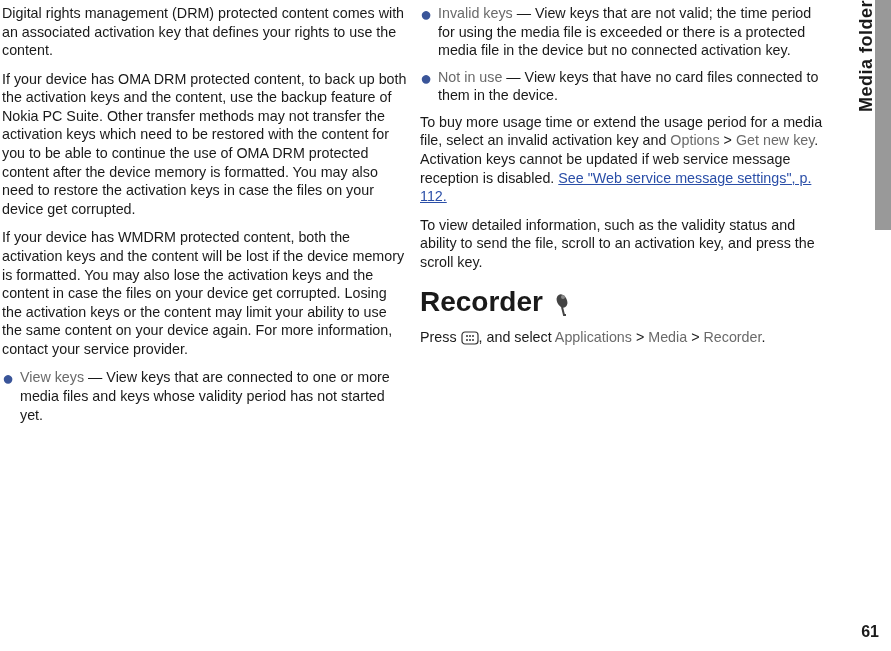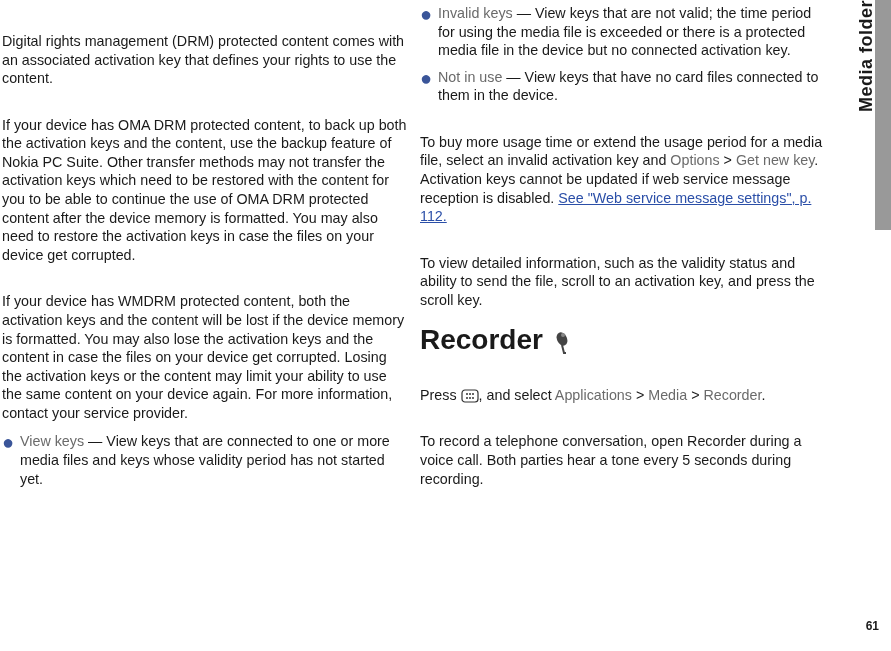--- a/index.html
+++ b/index.html
@@ -53,21 +53,20 @@
     .side-tab-bar {
       position: absolute;
       right: 0;
       top: 0;
       width: 16px;
       height: 230px;
       background: #999;
     }
     p {
       margin-bottom: 10px;
-      margin-top: 28px;
     }
     .bullet-row {
       display: flex;
       margin-bottom: 8px;
       padding-left: 0;
     }
     .bullet-dot {
       width: 18px;
       flex-shrink: 0;
       font-size: 20px;
@@ -101,23 +100,23 @@
     }
     .home-icon {
       display: inline-block;
       width: 18px;
       height: 14px;
       vertical-align: middle;
     }
     .page-number {
       position: absolute;
       right: 12px;
-      bottom: 16px;
+      bottom: 8px;
       font-weight: bold;
-      font-size: 12px;
+      font-size: 16px;
     }
   </style>
 </head>
 <body>
 
 <div class="page">
   <div class="col left-col">
     <p>Digital rights management (DRM) protected content comes with an associated activation key that defines your rights to use the content.</p>
     <p>If your device has OMA DRM protected content, to back up both the activation keys and the content, use the backup feature of Nokia PC Suite. Other transfer methods may not transfer the activation keys which need to be restored with the content for you to be able to continue the use of OMA DRM protected content after the device memory is formatted. You may also need to restore the activation keys in case the files on your device get corrupted.</p>
     <p>If your device has WMDRM protected content, both the activation keys and the content will be lost if the device memory is formatted. You may also lose the activation keys and the content in case the files on your device get corrupted. Losing the activation keys or the content may limit your ability to use the same content on your device again. For more information, contact your service provider.</p>
@@ -165,21 +164,20 @@
           <circle cx="6" cy="5" r="1" fill="#333"></circle>
           <circle cx="9" cy="5" r="1" fill="#333"></circle>
           <circle cx="12" cy="5" r="1" fill="#333"></circle>
           <circle cx="6" cy="9" r="1" fill="#333"></circle>
           <circle cx="9" cy="9" r="1" fill="#333"></circle>
           <circle cx="12" cy="9" r="1" fill="#333"></circle>
         </svg>
       </span><span>, and select </span><span class="bold-nav">Applications</span><span> &gt; </span><span class="bold-nav">Media</span><span> &gt; </span><span class="bold-nav">Recorder</span><span>.</span>
     </p>
 
-    <p>To record a telephone conversation, open Recorder during a voice call. Both parties hear a tone every 5 seconds during recording.</p>
   </div>
 
   <div class="side-tab">
     <div class="side-tab-bar"></div>
     <div class="side-tab-text">Media folder</div>
   </div>
 </div>
 
 <div class="page-number">61</div>
 

